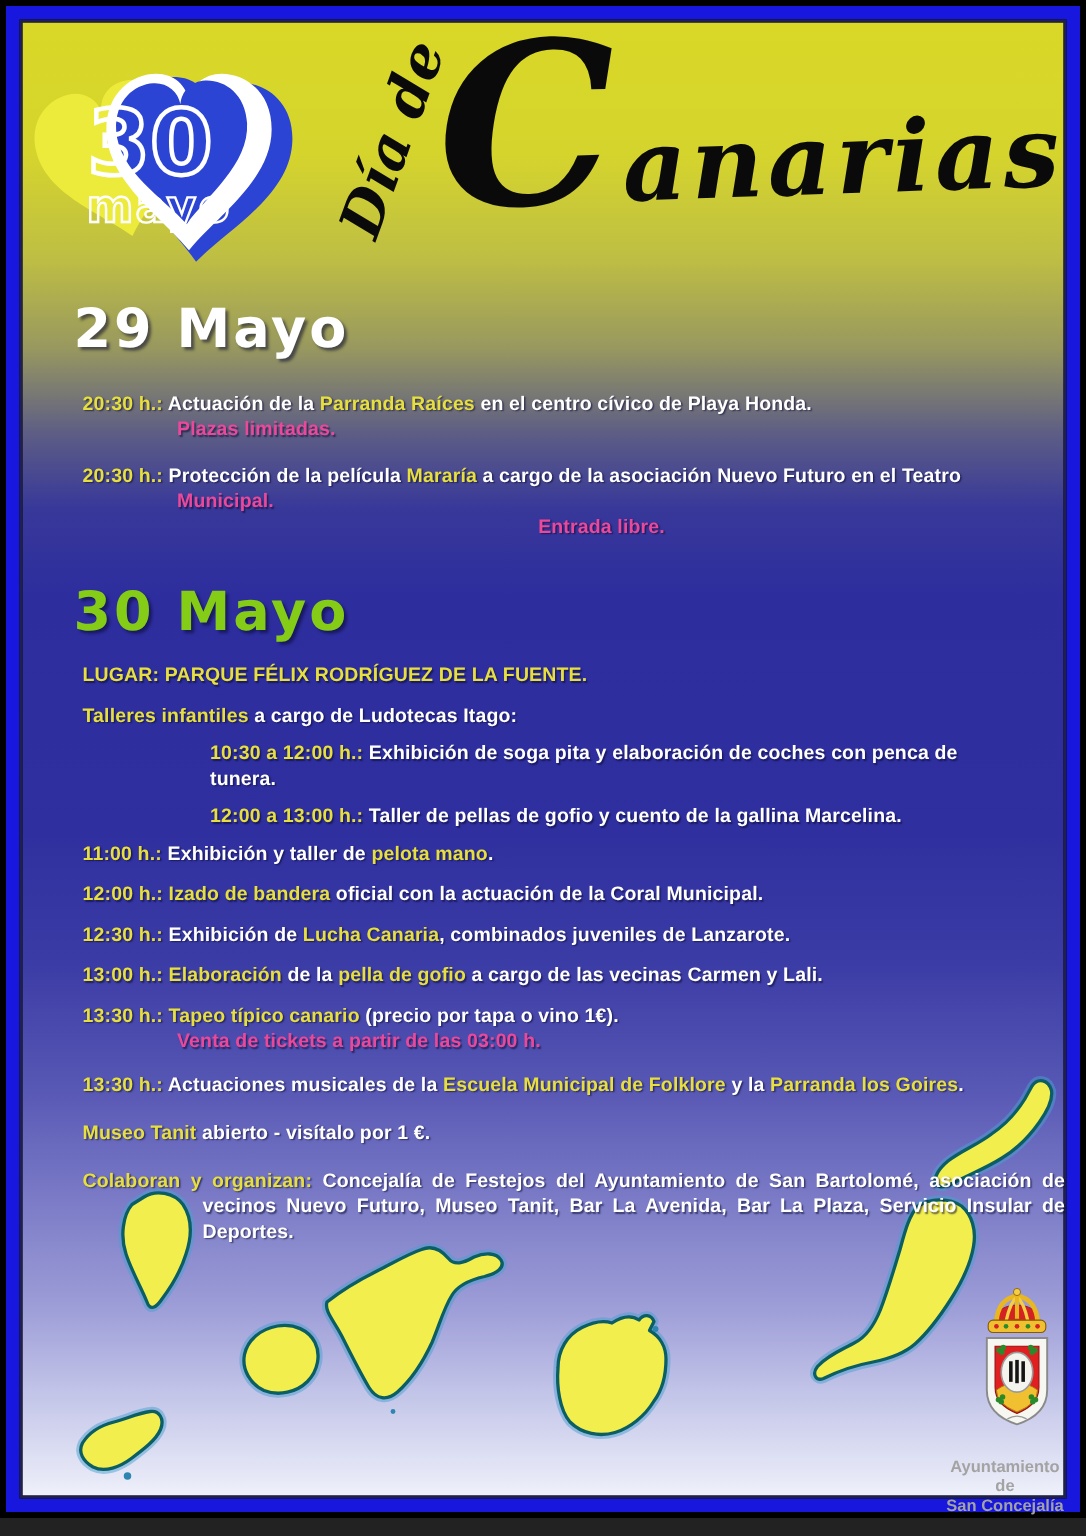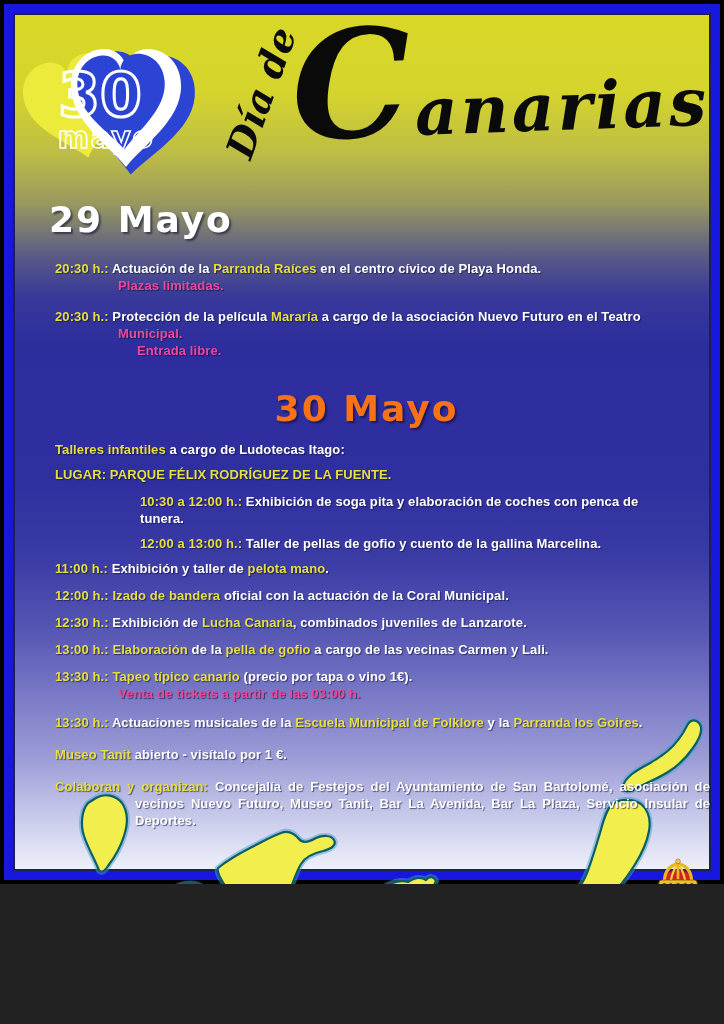--- a/index.html
+++ b/index.html
@@ -1,16 +1,16 @@
 <!DOCTYPE html>
 <html><head>
 <meta charset="utf-8">
 <style>
   html,body{margin:0;padding:0;background:#222;}
-  .poster{position:relative;width:724px;height:884px;background:#000;overflow:hidden;
+  .poster{position:relative;width:724px;height:1012px;background:#000;overflow:hidden;
           font-family:"Liberation Sans",sans-serif;}
   .frame-blue{position:absolute;inset:4px;border:9px solid #1717dd;}
   .canvas{position:absolute;inset:13px;border:2px solid #20204e;
     background:linear-gradient(180deg,
       #d9d827 0%, #d5d42d 9%, #bebe44 16%, #99995f 22%, #5c5c86 28%,
       #38389a 33%, #2d2d9e 39%, #2f2f9f 55%, #3c3ca6 64%, #5656b4 72%,
       #7b7bc7 80%, #9c9cd7 87%, #c2c4e8 93%, #eef0fa 100%);}
   
   .logo-svg{position:absolute;left:14px;top:8px;z-index:3;}
   .logo-num{font-family:"DejaVu Sans",sans-serif;font-weight:bold;fill:none;stroke:#ffffff;}
@@ -23,21 +23,21 @@
   .canarias::first-letter{font-size:150px;}
   
   .section{position:absolute;left:55px;right:40px;z-index:2;font-weight:bold;font-size:13px;
     letter-spacing:.1px;line-height:17px;color:#fff;
     text-shadow:1px 1px 1px rgba(10,10,50,.6);}
   .s29{top:196px}.s30{top:385px}
   .mayo-heading{font-family:"DejaVu Sans",sans-serif;font-weight:bold;font-size:36px;
     line-height:48px;letter-spacing:2px;margin:0 0 0 -6px;
     text-shadow:2px 2px 2px rgba(10,10,50,.55);}
   .s29 .mayo-heading{color:#ffffff;margin-bottom:16px;}
-  .s30 .mayo-heading{color:#f97316;margin-bottom:8px;text-align:center;}
+  .s30 .mayo-heading{color:#84cc16;margin-bottom:8px;}
   .event{margin:0;}
   .row{margin:0;}
   .hl{color:#e6df3d;}
   .wt{color:#ffffff;}
   .cont{color:#ec4899;}
   .para{text-align:justify;width:575px;}
   
   .map-svg{position:absolute;inset:0;z-index:1;pointer-events:none;}
   .island{fill:#f2ee4d;stroke:#0b5e64;stroke-width:2.2;stroke-linejoin:round;}
   .halo{fill:none;stroke:#49a0d2;stroke-width:6;opacity:.5;stroke-linejoin:round;}
@@ -78,33 +78,33 @@
   <div class="section s29">
     <div class="mayo-heading">29 Mayo</div>
     <div>
         <div class="event" style="margin-bottom: 14px;">
           <div class="row"><span class="hl">20:30 h.:</span><span class="wt"> Actuación de la </span><span class="hl">Parranda Raíces</span><span class="wt"> en el centro cívico de Playa Honda.</span></div>
           <div class="row cont" style="margin-left: 63px;">Plazas limitadas.</div>
         </div>
         <div class="event" style="margin-bottom: 20px;">
           <div class="row"><span class="hl">20:30 h.:</span><span class="wt"> Protección de la película </span><span class="hl">Mararía</span><span class="wt"> a cargo de la asociación Nuevo Futuro en el Teatro</span></div>
           <div class="row cont" style="margin-left: 63px;">Municipal.</div>
-          <div class="row cont" style="margin-left: 82px;">Entrada libre.</div>
+          <div class="row cont" style="margin-left: 63px; text-align: center;">Entrada libre.</div>
         </div>
       </div>
   </div>
 
   <div class="section s30">
     <div class="mayo-heading">30 Mayo</div>
     <div>
+        <div class="event" style="margin-bottom: 10px;">
+          <div class="row"><span class="hl">LUGAR: PARQUE FÉLIX RODRÍGUEZ DE LA FUENTE.</span></div>
+        </div>
         <div class="event" style="margin-bottom: 8px;">
           <div class="row"><span class="hl">Talleres infantiles</span><span class="wt"> a cargo de Ludotecas Itago:</span></div>
-        </div>
-        <div class="event" style="margin-bottom: 10px;">
-          <div class="row"><span class="hl">LUGAR: PARQUE FÉLIX RODRÍGUEZ DE LA FUENTE.</span></div>
         </div>
         <div class="event" style="margin-bottom: 8px;">
           <div class="row" style="margin-left: 85px;"><span class="hl">10:30 a 12:00 h.:</span><span class="wt">  Exhibición de soga pita y elaboración de coches con penca de tunera.</span></div>
         </div>
         <div class="event" style="margin-bottom: 8px;">
           <div class="row" style="margin-left: 85px;"><span class="hl">12:00 a 13:00 h.:</span><span class="wt">  Taller de pellas de gofio y cuento de la gallina Marcelina.</span></div>
         </div>
         <div class="event" style="margin-bottom: 10px;">
           <div class="row"><span class="hl">11:00 h.:</span><span class="wt">  Exhibición y taller de </span><span class="hl">pelota mano</span><span class="wt">.</span></div>
         </div>

